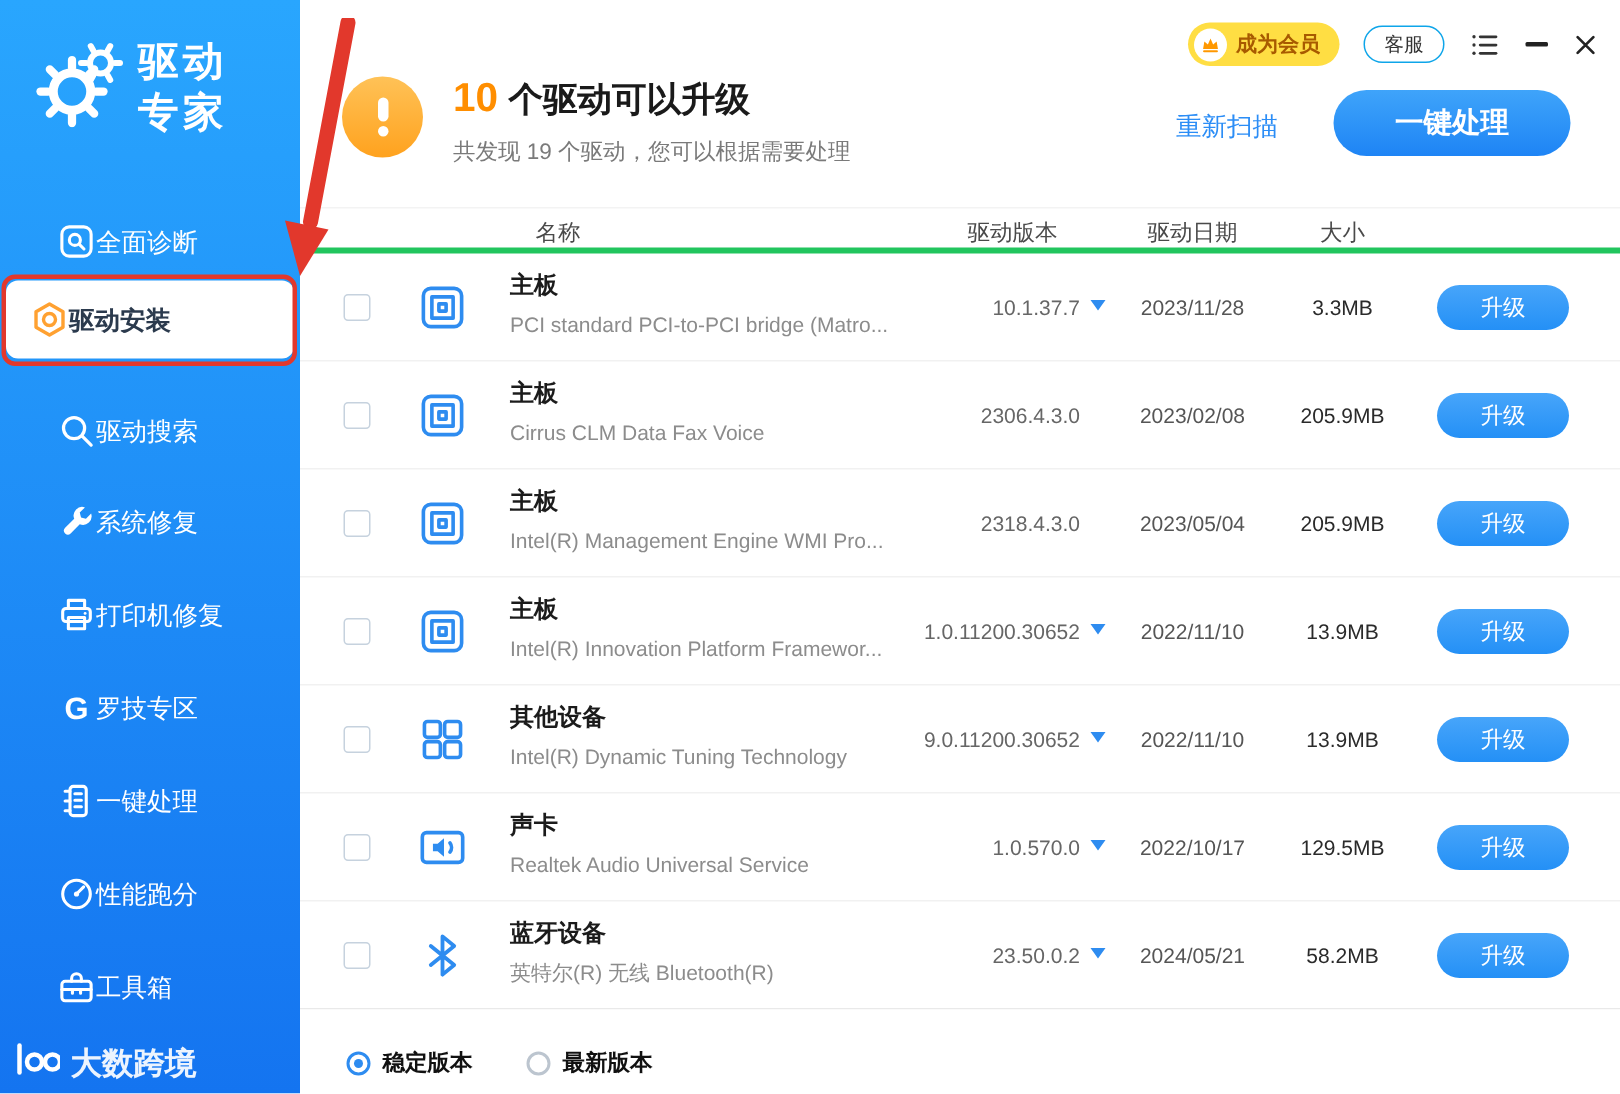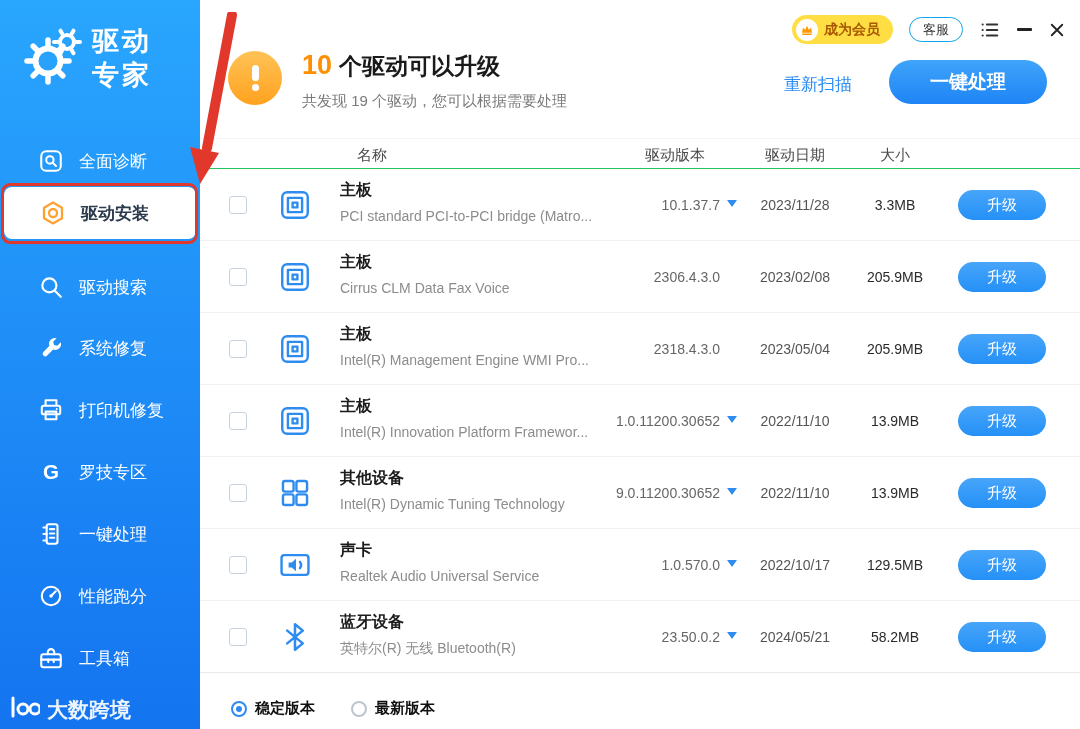--- a/index.html
+++ b/index.html
@@ -4,24 +4,24 @@
 <style>
   *{margin:0;padding:0;box-sizing:border-box}
   html,body{width:1080px;height:729px;overflow:hidden;background:#fff;
     font-family:"Liberation Sans","DejaVu Sans",sans-serif;position:relative}
   
   .sidebar{position:absolute;left:0;top:0;width:200px;height:729px;
     background:linear-gradient(180deg,#29A6FE 0%,#1474F0 100%)}
   .logo{position:absolute;left:24px;top:24px;display:flex;align-items:center;gap:10px}
   .logo-text{color:#fff;font-size:27px;font-weight:bold;line-height:34px;letter-spacing:3px}
   .nav-item{position:absolute;left:0;width:200px;height:50px;display:flex;align-items:center;
-    padding-left:38px;gap:15px;color:#fff;font-size:17px;cursor:pointer}
+    padding-left:38px;color:#fff;font-size:17px;cursor:pointer}
   .nav-item .ic{width:26px;height:26px;display:flex;color:#fff;flex:0 0 auto}
   .nav-item.active{left:4px;width:192px;height:52px;background:#fff;border-radius:8px;
-    color:#2B3A4D;font-weight:bold;padding-left:36px}
+    color:#2B3A4D;font-weight:bold;padding-left:16px}
   .nav-item.active .ic{color:#FFA131}
   .annotation-box{position:absolute;left:1px;top:183px;width:197px;height:61px;
     border:3px solid #E2382C;border-radius:9px;pointer-events:none;z-index:40}
   .arrow-overlay{position:absolute;left:160px;top:12px;z-index:60;pointer-events:none}
   .watermark{position:absolute;left:10px;bottom:5px;display:flex;align-items:center;gap:7px;
     color:rgba(255,255,255,.92);font-size:21px;font-weight:bold}
   
   .main{position:absolute;left:200px;top:0;width:880px;height:649px;background:#fff}
   .topbar{position:absolute;top:15px;right:14px;display:flex;align-items:center;gap:16px;z-index:10}
   .member{height:29px;background:#FFDE43;border-radius:15px;display:flex;align-items:center;
@@ -40,21 +40,21 @@
   .alert-dot{width:7px;height:7px;background:#fff;border-radius:50%}
   .h-title{position:absolute;left:102px;top:50px;display:flex;align-items:baseline}
   .h-count{color:#FF8E00;font-size:27px;font-weight:bold;margin-right:7px}
   .h-suffix{color:#1A1A1A;font-size:23px;font-weight:bold}
   .h-sub{position:absolute;left:102px;top:92px;font-size:15px;color:#7A7A7A}
   .rescan{position:absolute;right:228px;top:73px;color:#2B8DF6;font-size:17px;cursor:pointer}
   .process{position:absolute;right:33px;top:60px;width:158px;height:44px;border:none;border-radius:22px;
     background:linear-gradient(180deg,#3FA4FA,#1E84F5);color:#fff;font-size:19px;font-weight:bold;
     cursor:pointer;font-family:inherit}
   .thead{position:absolute;left:0;top:138px;width:880px;height:31px;
-    border-top:1px solid #F3F3F3;border-bottom:1px solid #22c55e}
+    border-top:1px solid #F3F3F3;border-bottom:4px solid #22c55e}
   .thead span{position:absolute;top:7px;font-size:15px;color:#4A4A4A}
   .th-name{left:157px}
   .th-version{left:415px;width:120px;text-align:center}
   .th-date{left:545px;width:100px;text-align:center}
   .th-size{left:651px;width:88px;text-align:center}
   .rows{position:absolute;left:0;top:169px;width:880px}
   .row{position:relative;width:880px;height:72px;border-bottom:1px solid #F1F1F1}
   .checkbox{position:absolute;left:29px;top:27px;width:18px;height:18px;
     border:1.5px solid #C6D2DE;border-radius:3px;background:#fff;cursor:pointer}
   .row-icon{position:absolute;left:78px;top:19px;width:34px;height:34px;color:#2E8CF0}

